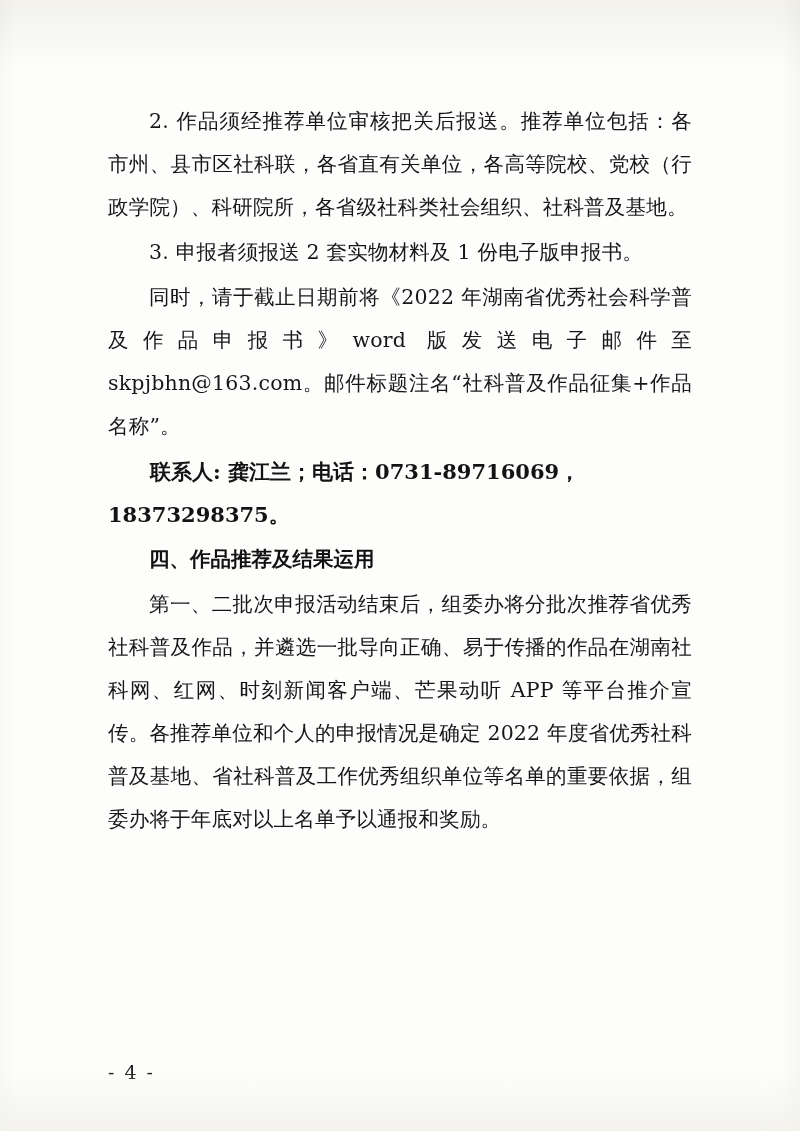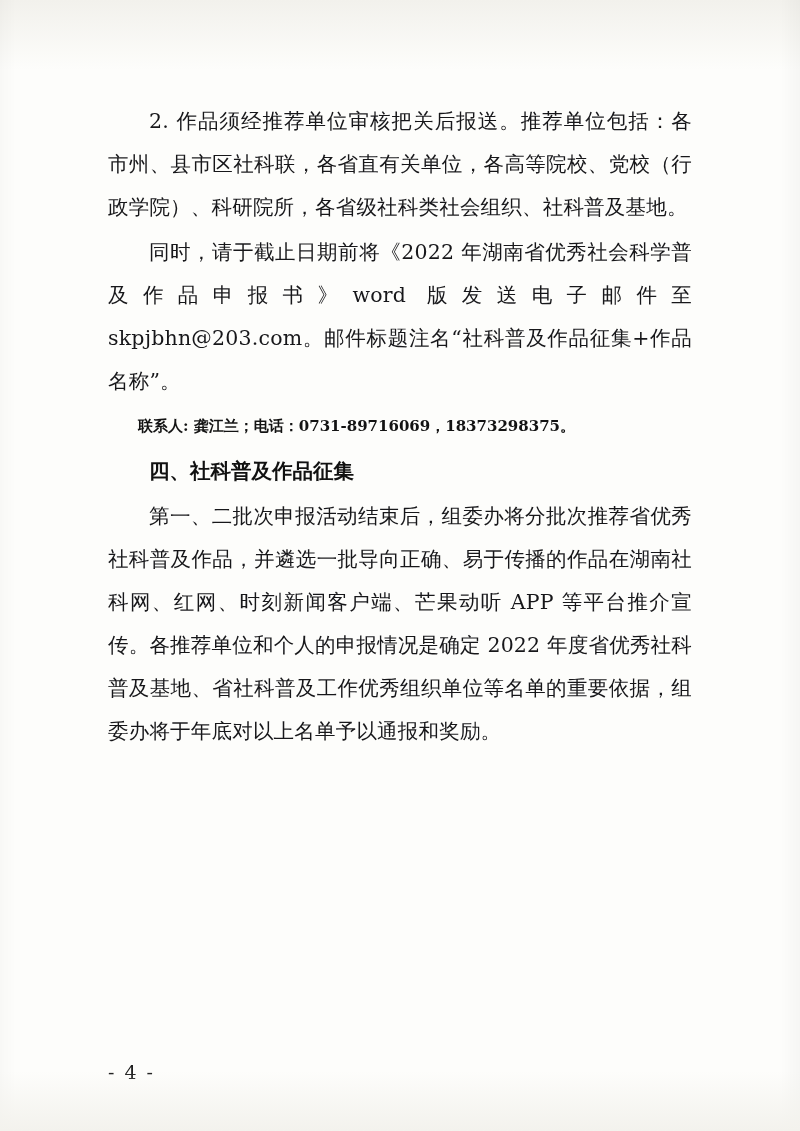--- a/index.html
+++ b/index.html
@@ -57,21 +57,21 @@
   p.heading {
     margin: 0 0 2px 0;
     font-size: 20.5px;
     line-height: 43px;
     text-indent: 2em;
     font-weight: 700;
     color: #111;
   }
   p.contact {
     margin: 0 0 2px 0;
-    font-size: 15px;
+    font-size: 21px;
     line-height: 43px;
     text-indent: 2em;
     font-weight: 700;
     color: #131313;
   }
   .page-number {
     position: absolute;
     left: 108px;
     bottom: 48px;
     font-size: 19px;
@@ -90,20 +90,21 @@
   }
 </style>
 </head>
 <body>
 
 <div class="page">
   <div class="texture"></div>
 
   <div class="doc-body">
     <p class="para">2. 作品须经推荐单位审核把关后报送。推荐单位包括：各市州、县市区社科联，各省直有关单位，各高等院校、党校（行政学院）、科研院所，各省级社科类社会组织、社科普及基地。</p>
-    <p class="para">同时，请于截止日期前将《2022 年湖南省优秀社会科学普及作品申报书》word 版发送电子邮件至 skpjbhn@203.com。邮件标题注名“社科普及作品征集+作品名称”。</p>
+    <p class="para">3. 申报者须报送 2 套实物材料及 1 份电子版申报书。</p>
+    <p class="para">同时，请于截止日期前将《2022 年湖南省优秀社会科学普及作品申报书》word 版发送电子邮件至 skpjbhn@163.com。邮件标题注名“社科普及作品征集+作品名称”。</p>
     <p class="contact">联系人: 龚江兰；电话：0731-89716069，18373298375。</p>
-    <p class="heading">四、社科普及作品征集</p>
+    <p class="heading">四、作品推荐及结果运用</p>
     <p class="para">第一、二批次申报活动结束后，组委办将分批次推荐省优秀社科普及作品，并遴选一批导向正确、易于传播的作品在湖南社科网、红网、时刻新闻客户端、芒果动听 APP 等平台推介宣传。各推荐单位和个人的申报情况是确定 2022 年度省优秀社科普及基地、省社科普及工作优秀组织单位等名单的重要依据，组委办将于年底对以上名单予以通报和奖励。</p>
   </div>
 
   <div class="page-number">- 4 -</div>
 </div>
 
 </body></html>

